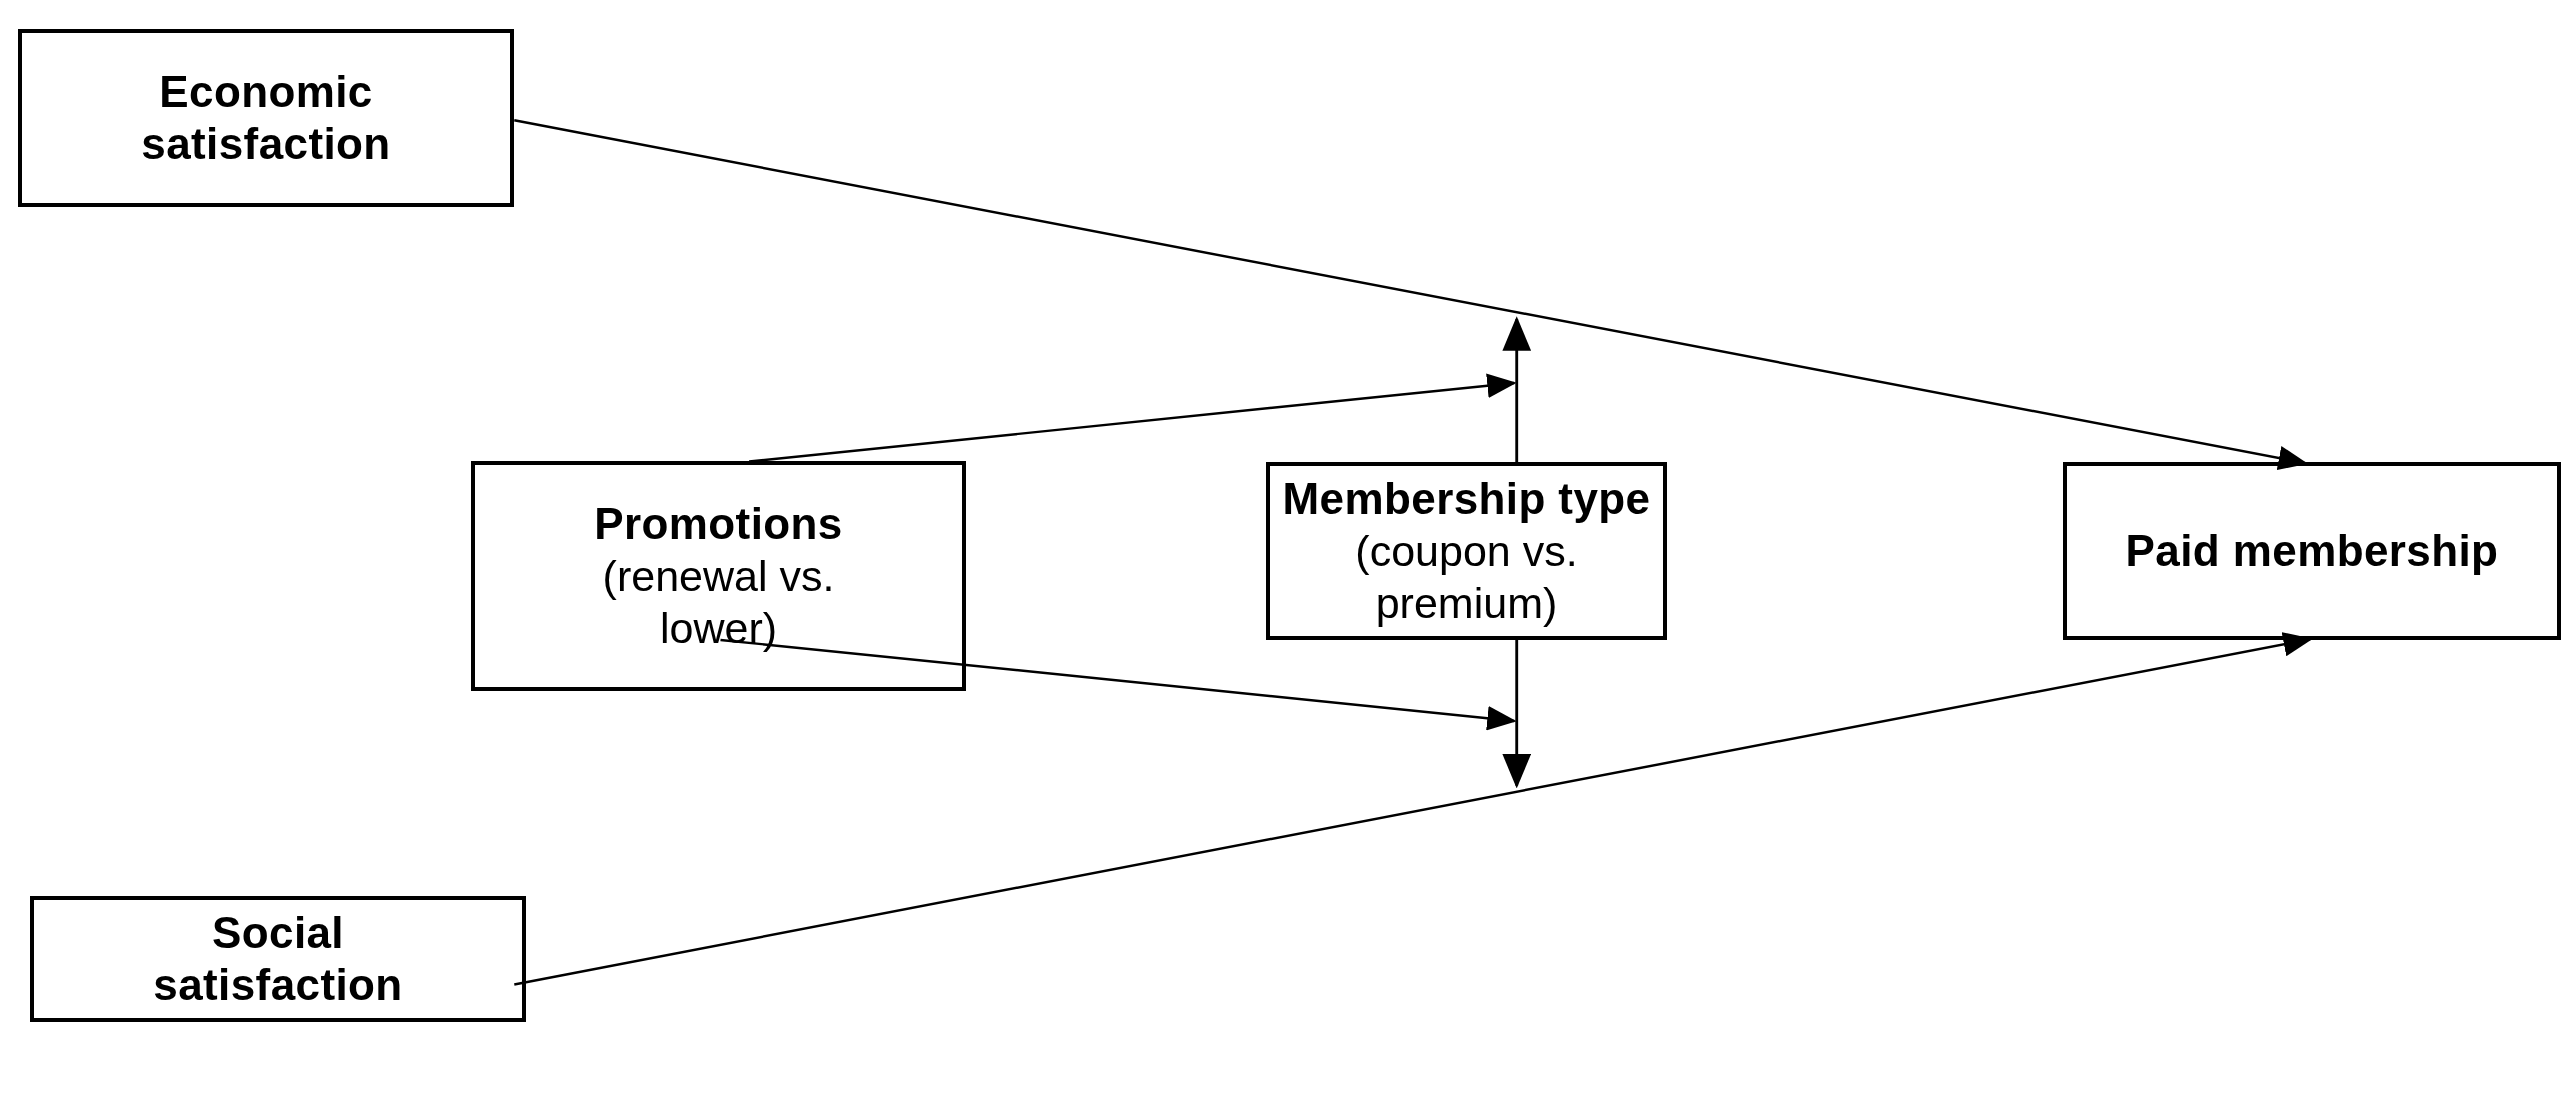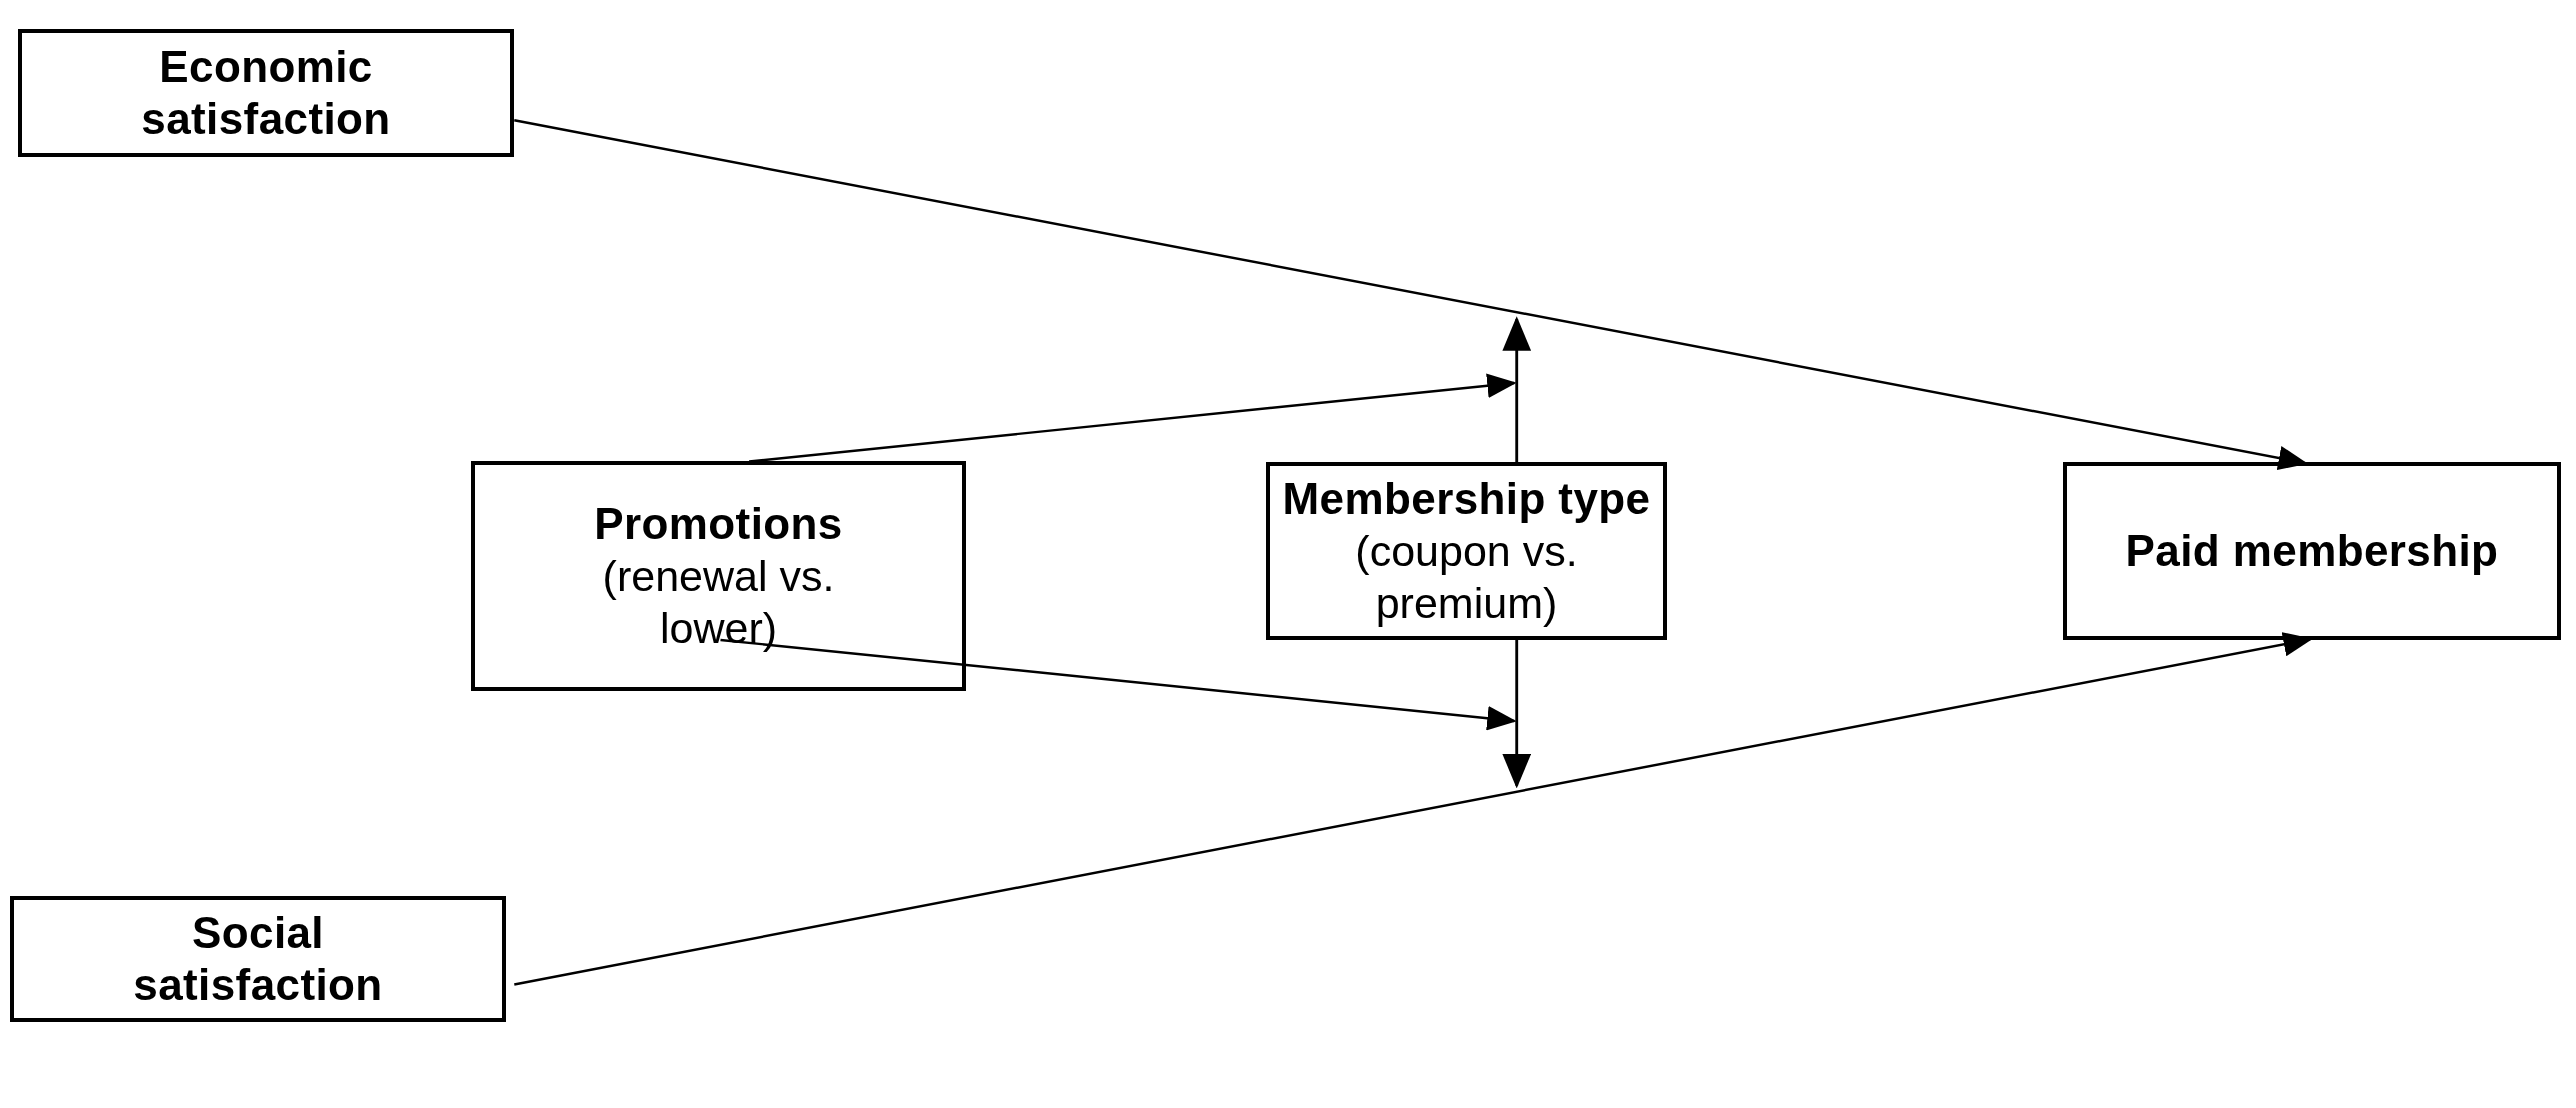--- a/index.html
+++ b/index.html
@@ -36,22 +36,22 @@
   }
   .edges {
     position: absolute;
     left: 0; top: 0;
     width: 2576px;
     height: 1108px;
     z-index: 2;
     pointer-events: none;
   }
   
-  #node-economic   { left: 18px;   top: 29px;   width: 496px; height: 128px; }
-  #node-social     { left: 10px;   top: 896px; width: 496px; height: 126px; }
+  #node-economic   { left: 18px;   top: 29px;   width: 496px; height: 178px; }
+  #node-social     { left: 30px;   top: 896px; width: 496px; height: 126px; }
   #node-promotions { left: 471px;  top: 461px;  width: 495px; height: 230px; }
   #node-membership { left: 1266px; top: 462px;  width: 401px; height: 178px; }
   #node-paid       { left: 2063px; top: 462px;  width: 498px; height: 178px; text-align: center; }
 </style>
 </head>
 <body>
 
 <div class="canvas">
 
   <div class="node" id="node-economic">

